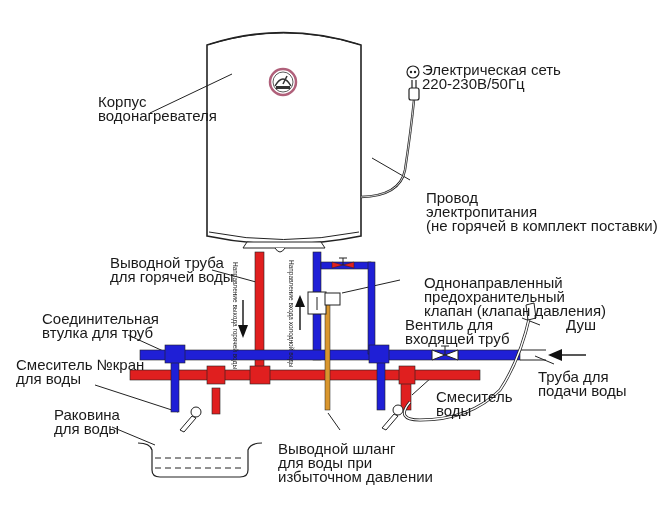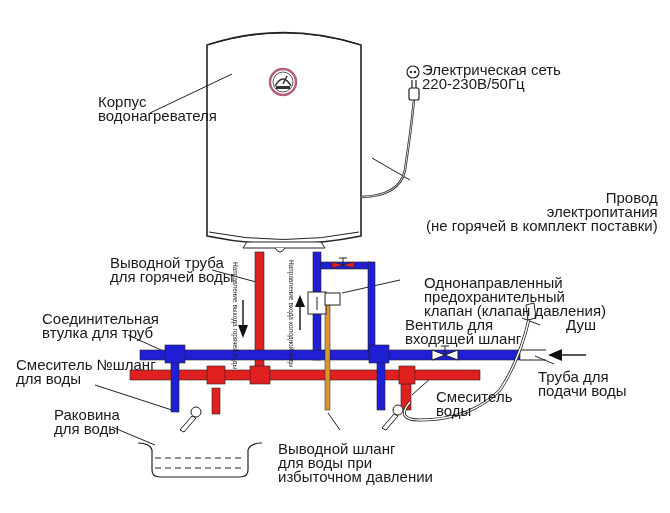--- a/index.html
+++ b/index.html
@@ -127,47 +127,47 @@
 </svg>
 
 <div class="lbl" style="left:70px;top:95px;margin-left:28px;">
   <span>Корпус</span>
   <span>водонагревателя</span>
 </div>
 <div class="lbl" style="left:422px;top:63px;">
   <span>Электрическая сеть</span>
   <span>220-230В/50Гц</span>
 </div>
-<div class="lbl" style="left:426px;top:191px;text-align:right;">
+<div class="lbl" style="left:426px;top:191px;">
   <span>Провод</span>
   <span>электропитания</span>
   <span>(не горячей в комплект поставки)</span>
 </div>
 <div class="lbl" style="left:110px;top:256px;">
   <span>Выводной труба</span>
   <span>для горячей воды</span>
 </div>
 <div class="lbl" style="left:424px;top:276px;">
   <span>Однонаправленный</span>
   <span>предохранительный</span>
   <span>клапан (клапан давления)</span>
 </div>
 <div class="lbl" style="left:42px;top:312px;">
   <span>Соединительная</span>
   <span>втулка для труб</span>
 </div>
 <div class="lbl" style="left:405px;top:318px;">
   <span>Вентиль для</span>
-  <span>входящей шланг</span>
+  <span>входящей труб</span>
 </div>
 <div class="lbl" style="left:566px;top:318px;">
   <span>Душ</span>
 </div>
 <div class="lbl" style="left:16px;top:358px;">
-  <span>Смеситель №шланг</span>
+  <span>Смеситель №кран</span>
   <span>для воды</span>
 </div>
 <div class="lbl" style="left:538px;top:370px;">
   <span>Труба для</span>
   <span>подачи воды</span>
 </div>
 <div class="lbl" style="left:436px;top:390px;">
   <span>Смеситель</span>
   <span>воды</span>
 </div>

